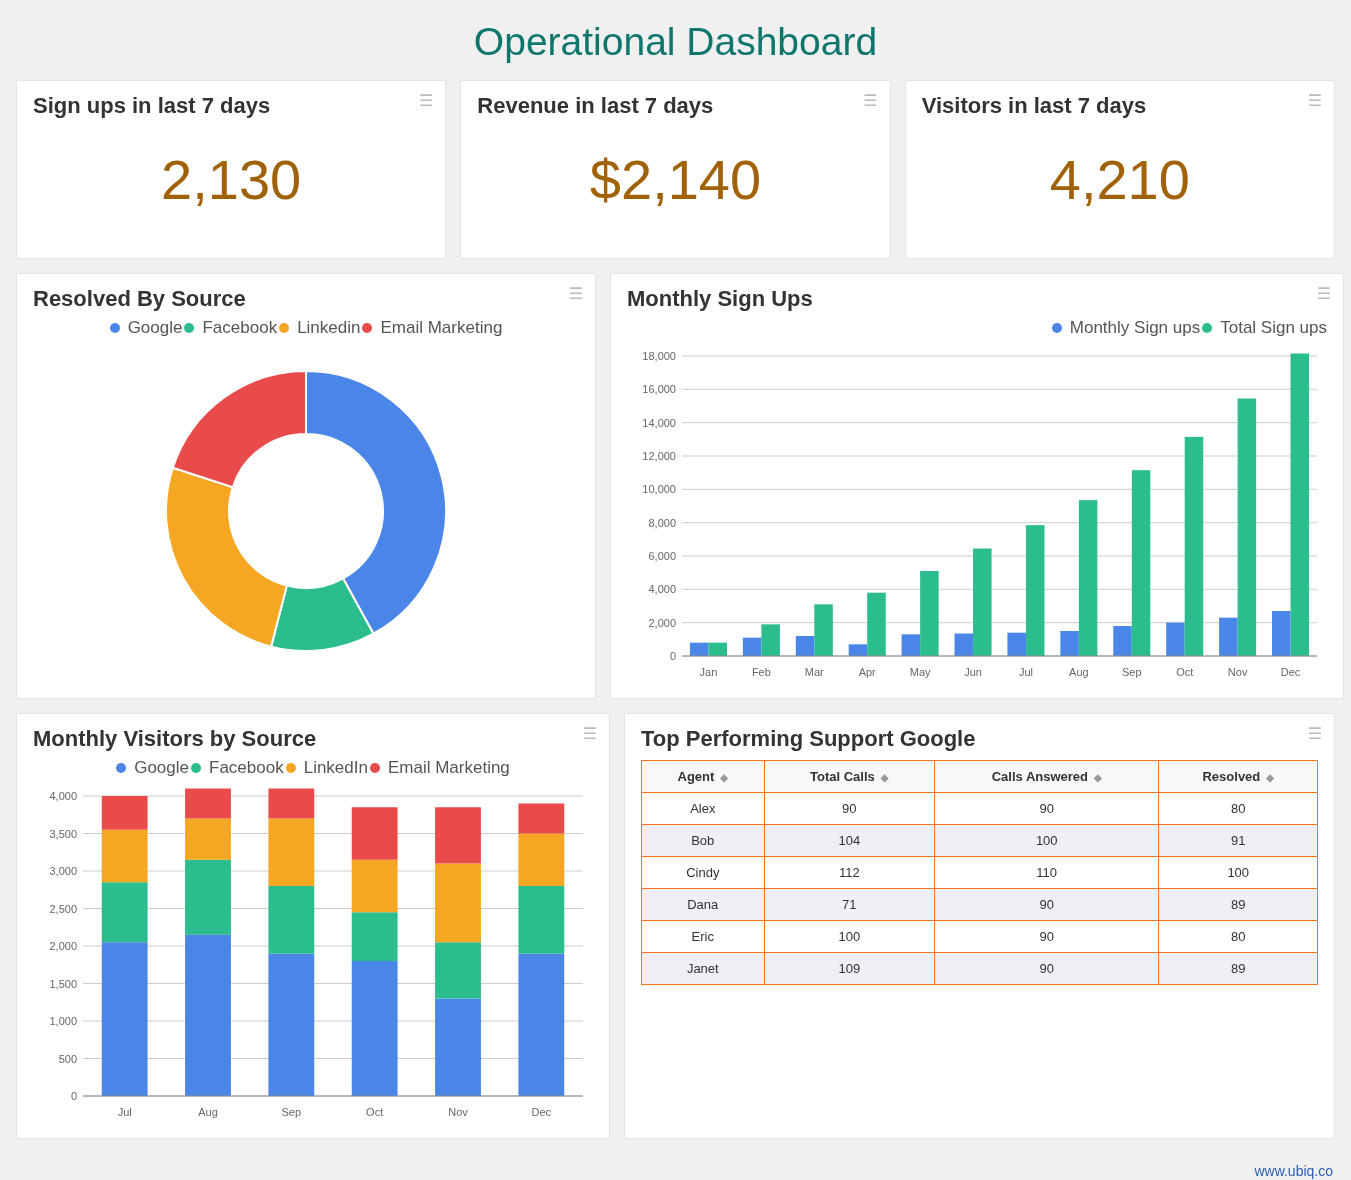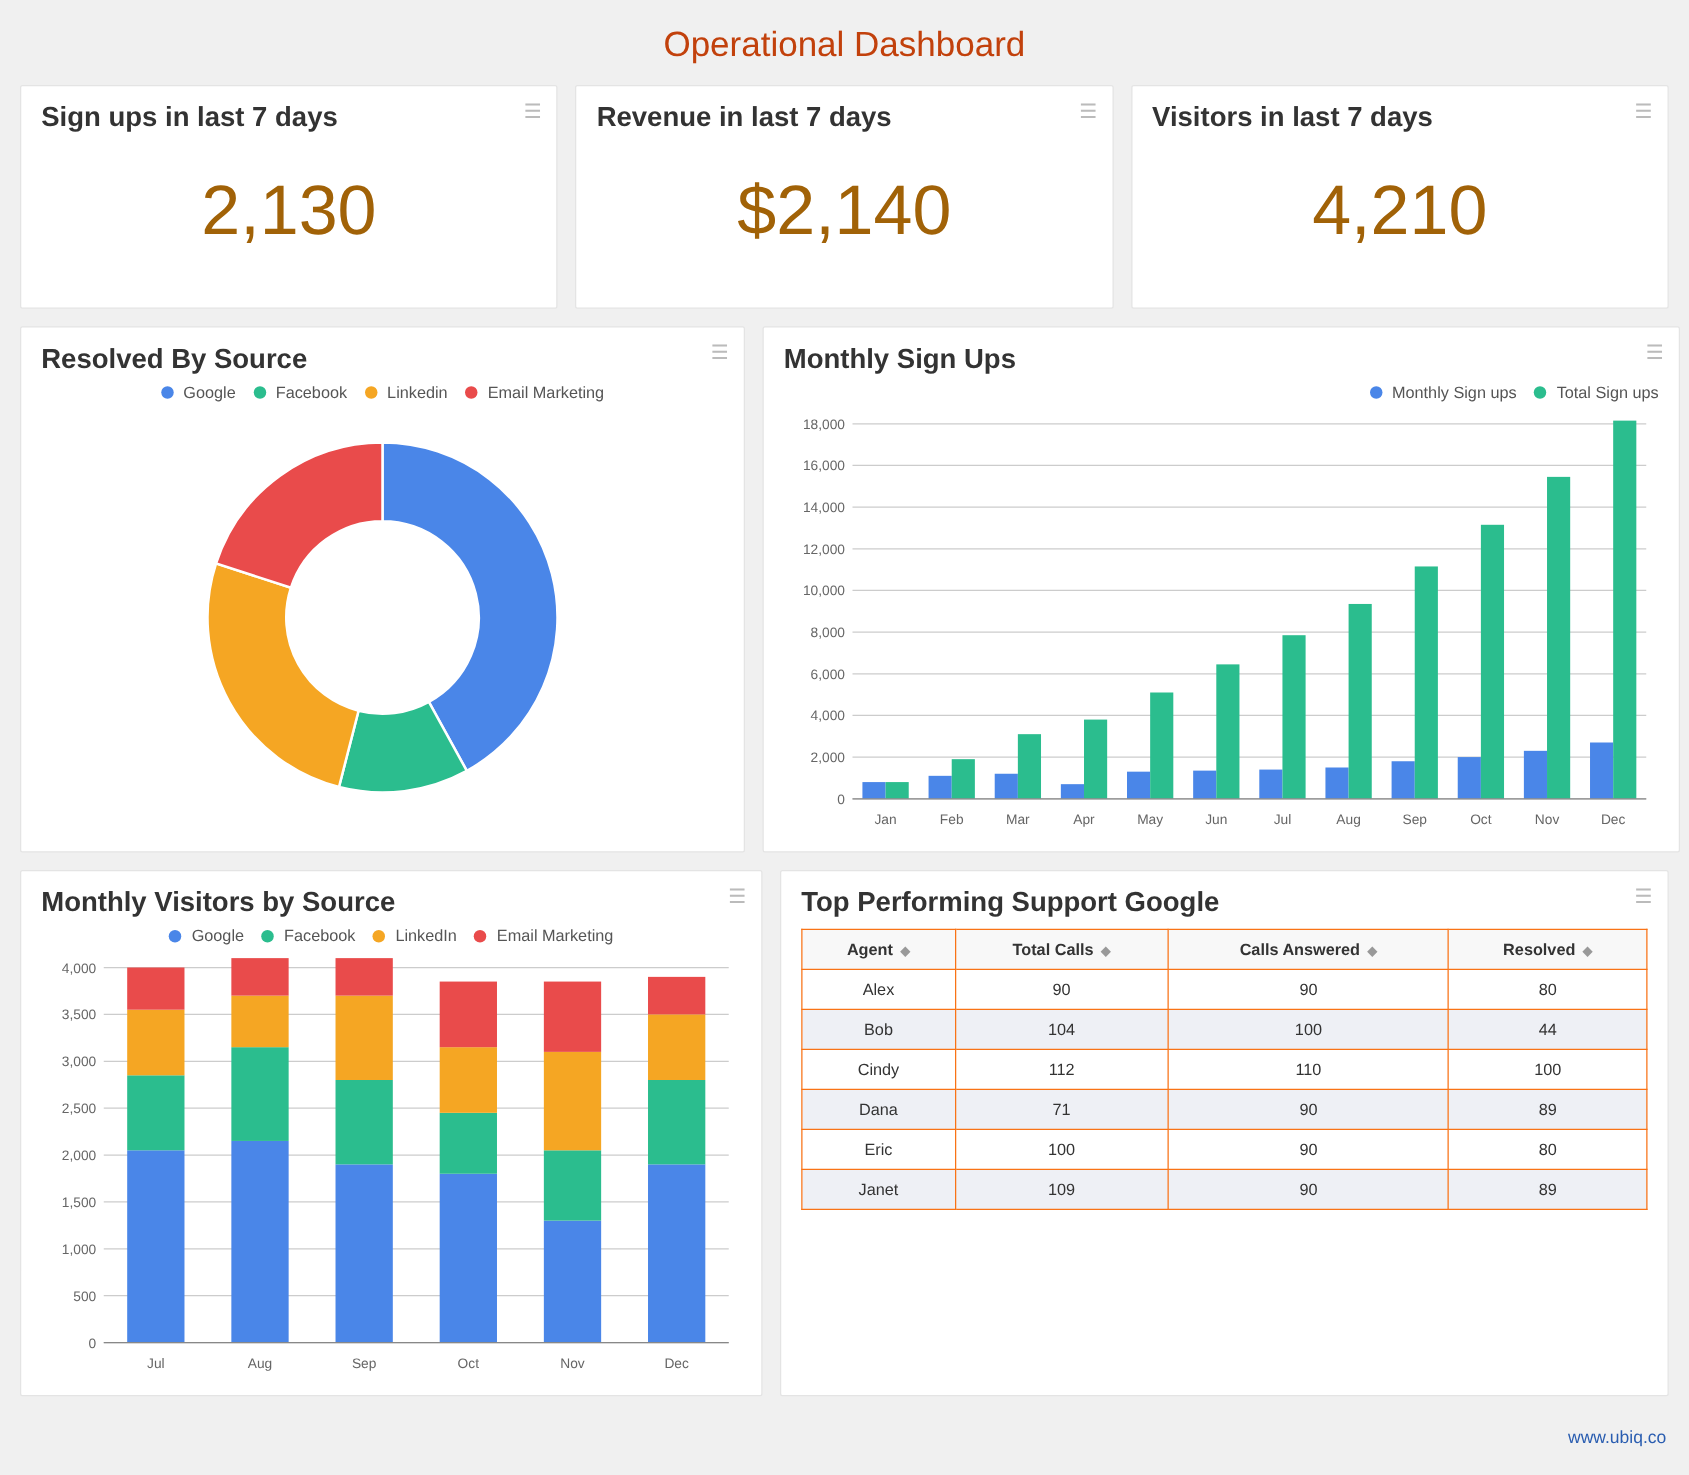--- a/index.html
+++ b/index.html
@@ -1,24 +1,24 @@
 <!DOCTYPE html>
 <html><head>
 <meta charset="utf-8">
 <style>
   * { box-sizing: border-box; margin: 0; padding: 0; }
   body { font-family: Arial, Helvetica, sans-serif; background: #f0f0f0; color: #333; width: 1351px; }
   .page { padding: 10px 16px 10px 16px; }
-  h1.title { text-align: center; font-weight: 400; font-size: 28px; color: #c2410c; margin: 10px 0 16px 0; }
+  h1.title { text-align: center; font-weight: 400; font-size: 39px; color: #0f766e; margin: 10px 0 16px 0; }
   .row { display: flex; gap: 14px; margin-bottom: 14px; }
   .card { background: #fff; border: 1px solid #e4e4e4; border-radius: 2px; padding: 12px 16px; position: relative; flex: 1; }
   .card-title { font-size: 22px; font-weight: 700; color: #333; }
   .card-menu { position: absolute; top: 10px; right: 12px; color: #bbb; font-size: 16px; cursor: pointer; }
   .kpi { font-size: 56px; font-weight: 400; color: #a16207; text-align: center; padding: 28px 0 34px 0; }
-  .legend { display: flex; justify-content: center; gap: 14px; font-size: 13px; color: #555; margin: 6px 0 8px 0; flex-wrap: wrap; }
+  .legend { display: flex; justify-content: center; gap: 2px; font-size: 17px; color: #555; margin: 6px 0 8px 0; flex-wrap: wrap; }
   .legend span.dot { display:inline-block; width:10px; height:10px; border-radius:50%; margin-right:4px; vertical-align:middle; }
   .legend .item { display:flex; align-items:center; gap:4px; }
   svg { display:block; }
   .chart-area { display:flex; justify-content:center; }
   table.agents { width:100%; border-collapse: collapse; font-size:13px; margin-top:8px; }
   table.agents th, table.agents td { border:1px solid #f97316; padding:8px 10px; text-align:center; }
   table.agents th { background:#f8f8f8; color:#333; font-weight:700; }
   table.agents tr:nth-child(even) td { background:#eef0f5; }
   .sort-icon { color:#999; font-size:10px; margin-left:6px; }
   .watermark { text-align:right; color:#2a5db0; font-size:14px; padding-right:18px; }
@@ -215,21 +215,21 @@
             <tr>
               <td>Alex</td>
               <td>90</td>
               <td>90</td>
               <td>80</td>
             </tr>
             <tr>
               <td>Bob</td>
               <td>104</td>
               <td>100</td>
-              <td>44</td>
+              <td>91</td>
             </tr>
             <tr>
               <td>Cindy</td>
               <td>112</td>
               <td>110</td>
               <td>100</td>
             </tr>
             <tr>
               <td>Dana</td>
               <td>71</td>

